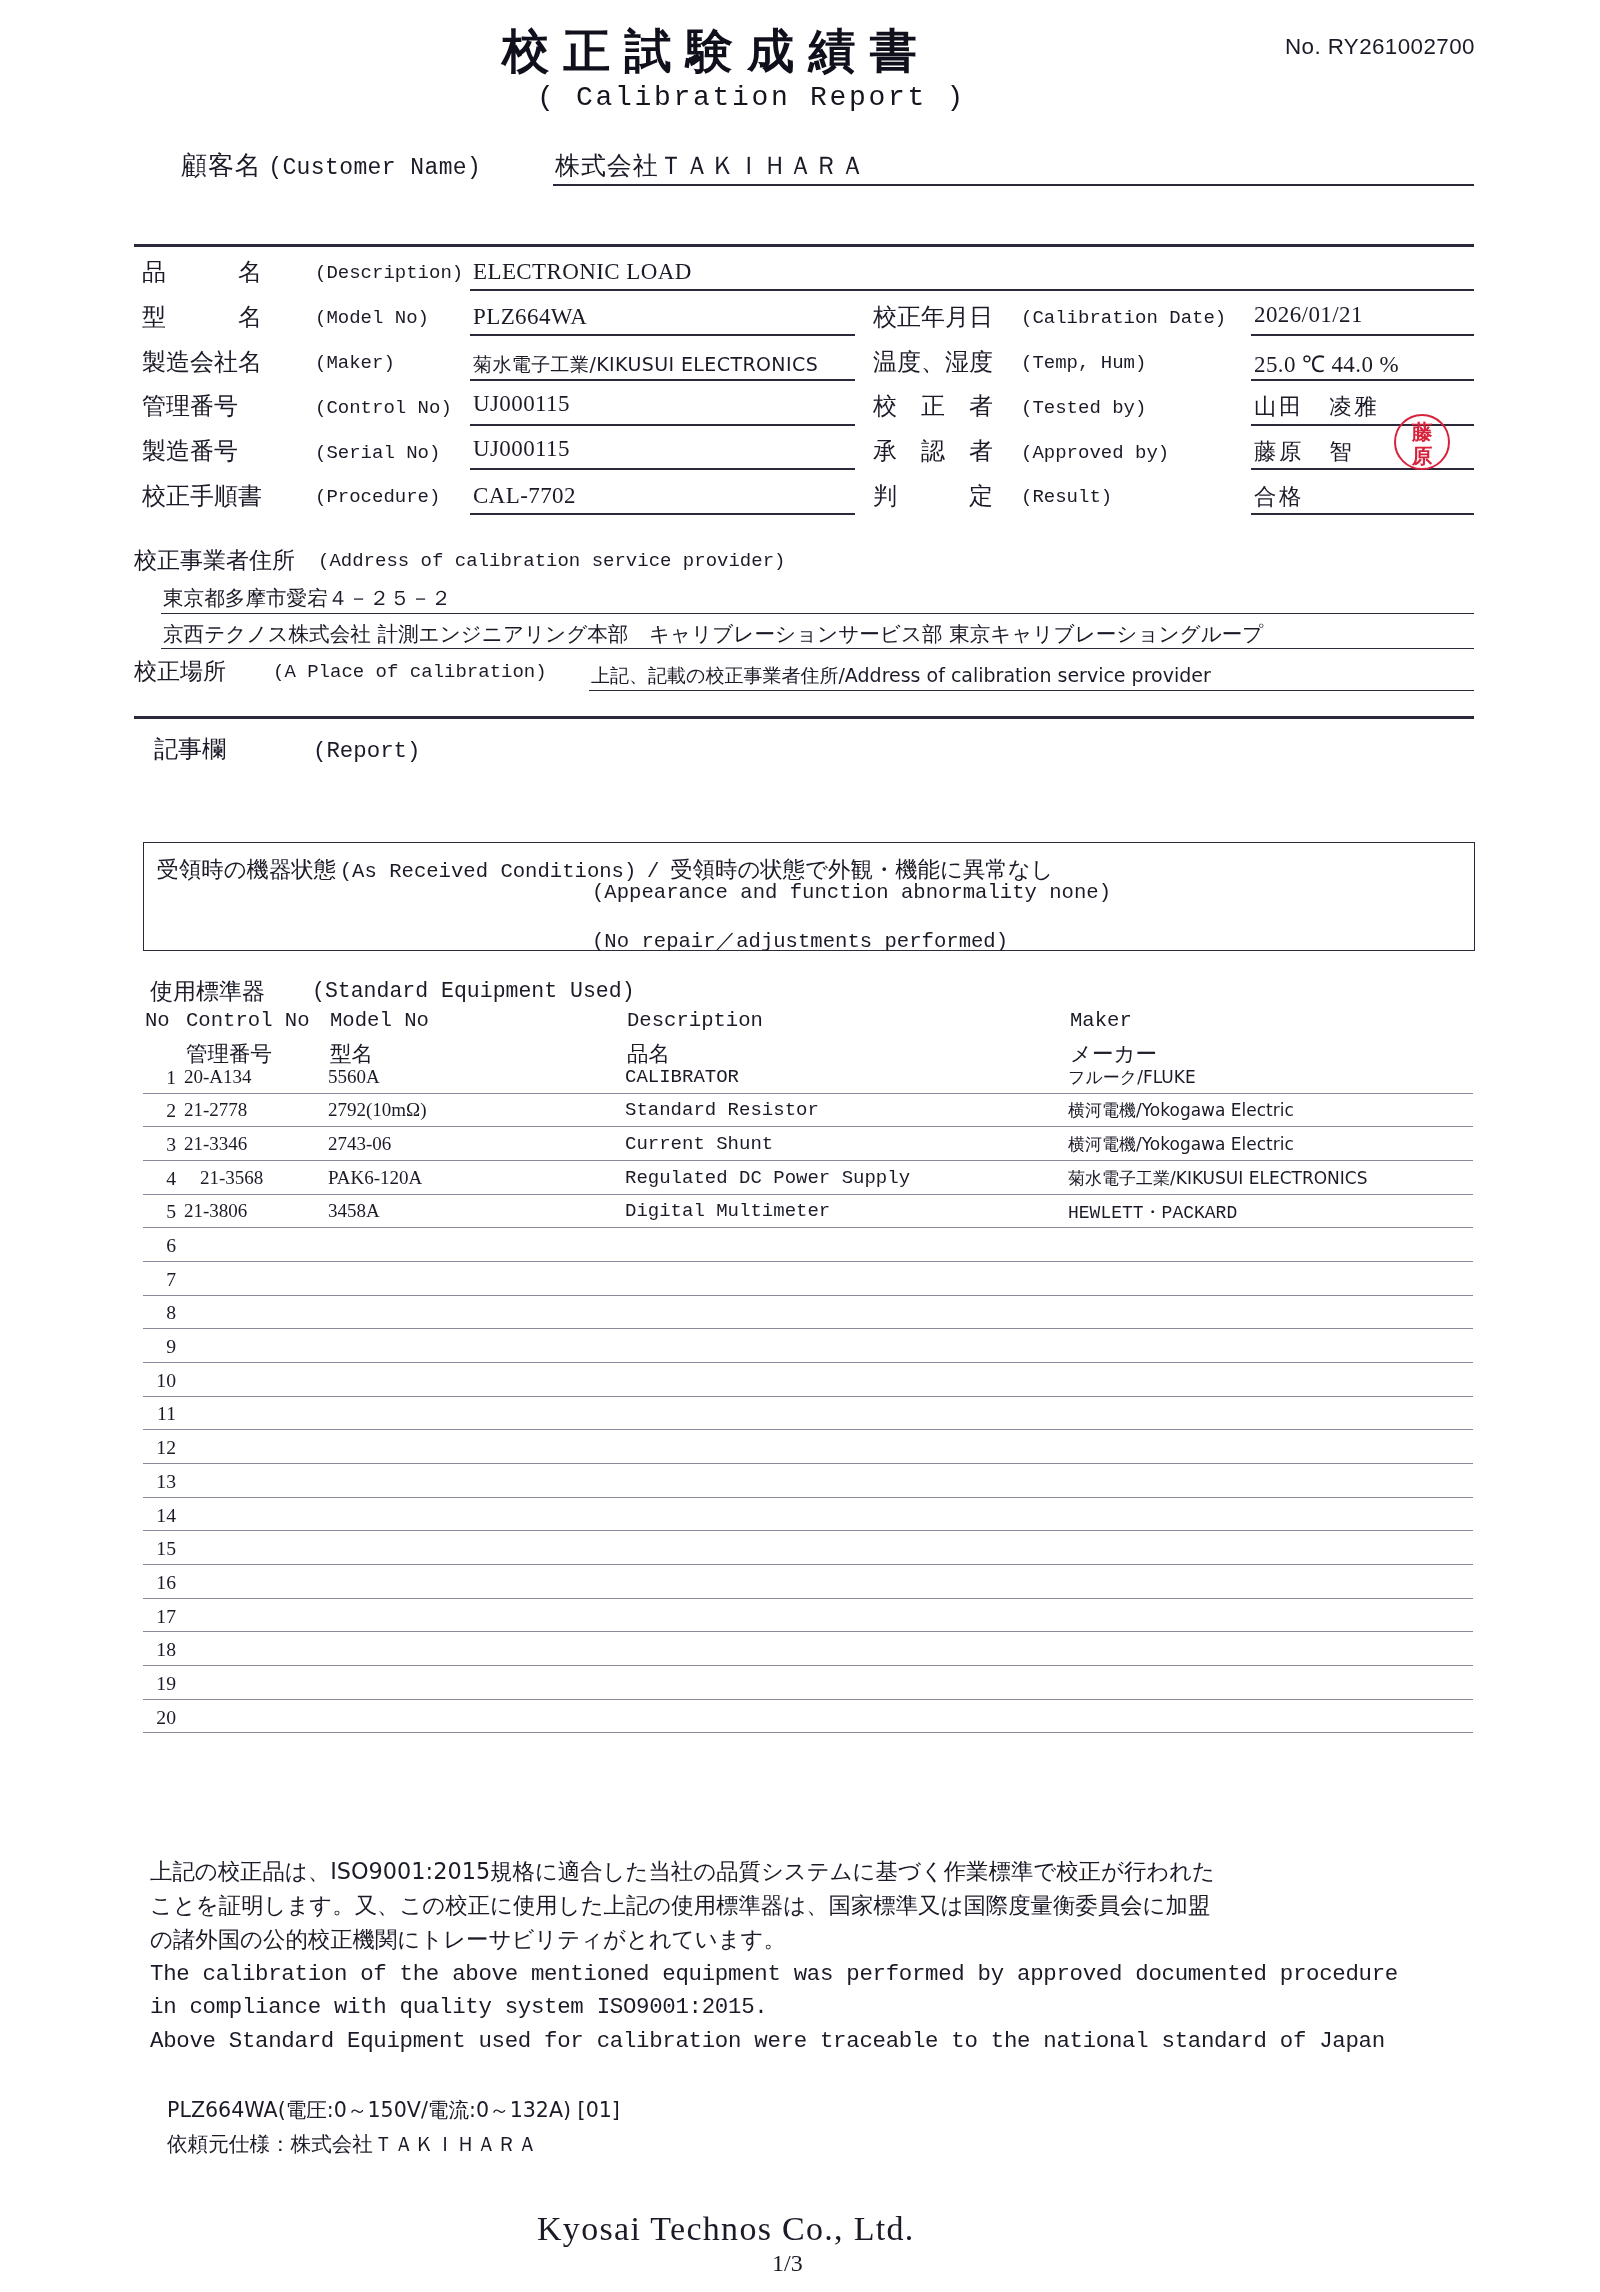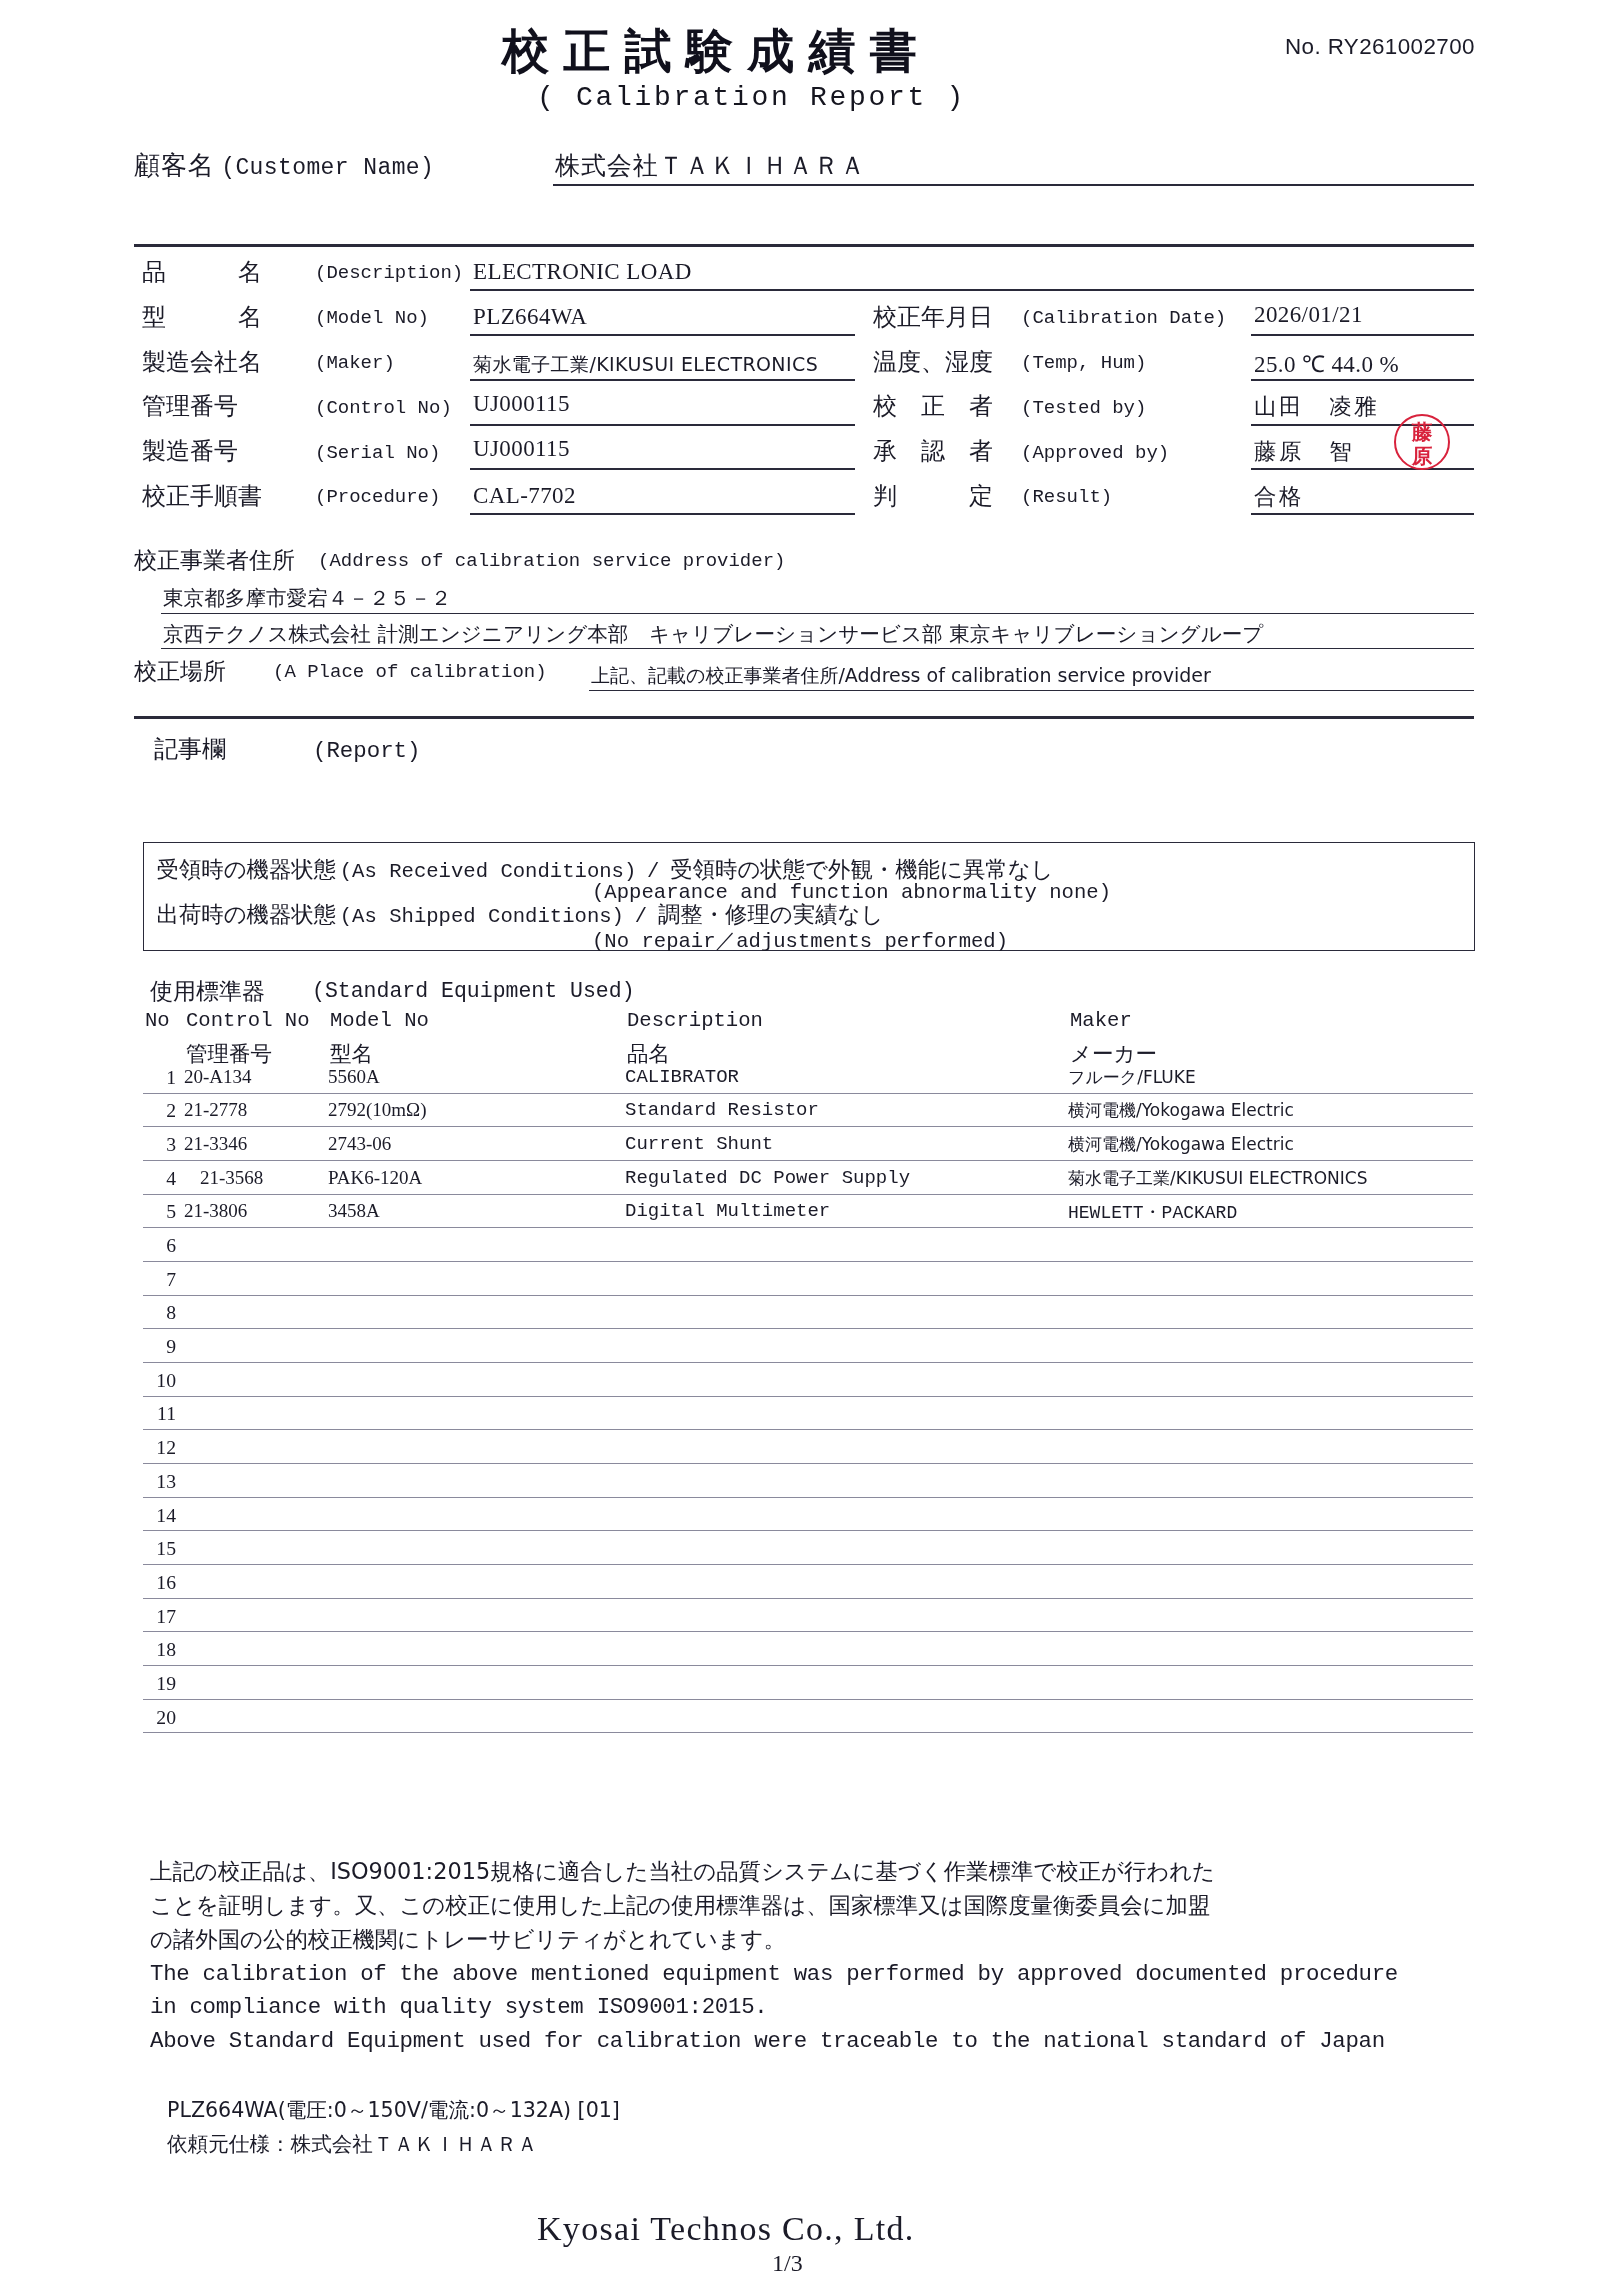--- a/index.html
+++ b/index.html
@@ -48,21 +48,21 @@
     font-size: 22.4px;
     font-family: Liberation Sans, sans-serif;
     letter-spacing: 0.4px;
   }
 
   
   #cust-label {
     left: 134px; top: 148px;
     font-size: 26px;
   }
-  #cust-label .k { font-family: Liberation Serif, serif; letter-spacing: 0.9px; }
+  #cust-label .k { font-family: Liberation Serif, serif; letter-spacing: 0.9px; margin-left: 47px; }
   #cust-label .e { font-family: "Liberation Mono", monospace; font-size: 23px; letter-spacing: 0.4px;}
   #cust-value {
     left: 555px; top: 149px;
     font-size: 25px;
     font-family: "DejaVu Sans", sans-serif;
     letter-spacing: 0.9px;
   }
 
   
   .fld-jp {
@@ -267,26 +267,20 @@
   <div class="abs fld-en" style="left:313px; top:738px; font-size:22.4px;">(Report)</div>
 
   <div class="abs" id="cond-box">
     <div class="cond-row" style="left:12.5px; top:10.7px;">
       <span class="cond-jp">受領時の機器状態</span>
       <span class="cond-en">(As Received Conditions)</span>
       <span class="cond-en" style="margin:0 7.2px;">/</span>
       <span class="cond-jp">受領時の状態で外観・機能に異常なし</span>
     </div>
     <div class="cond-row cond-sub" style="left:448px; top:38px;">(Appearance and function abnormality none)</div>
-    <div class="cond-row" style="left:12.5px; top:56px;">
-      <span class="cond-jp">出荷時の機器状態</span>
-      <span class="cond-en">(As Shipped Conditions)</span>
-      <span class="cond-en" style="margin:0 7.2px;">/</span>
-      <span class="cond-jp">調整・修理の実績なし</span>
-    </div>
     <div class="cond-row cond-sub" style="left:448px; top:83px;">(No repair／adjustments performed)</div>
   </div>
 
   <div class="abs" id="eq-title-jp">使用標準器</div>
   <div class="abs" id="eq-title-en">(Standard Equipment Used)</div>
 
   <div class="eq-hdr-en" style="left:145px;">No</div>
   <div class="eq-hdr-en" style="left:186px;">Control No</div>
   <div class="eq-hdr-en" style="left:330px;">Model No</div>
   <div class="eq-hdr-en" style="left:627px;">Description</div>

